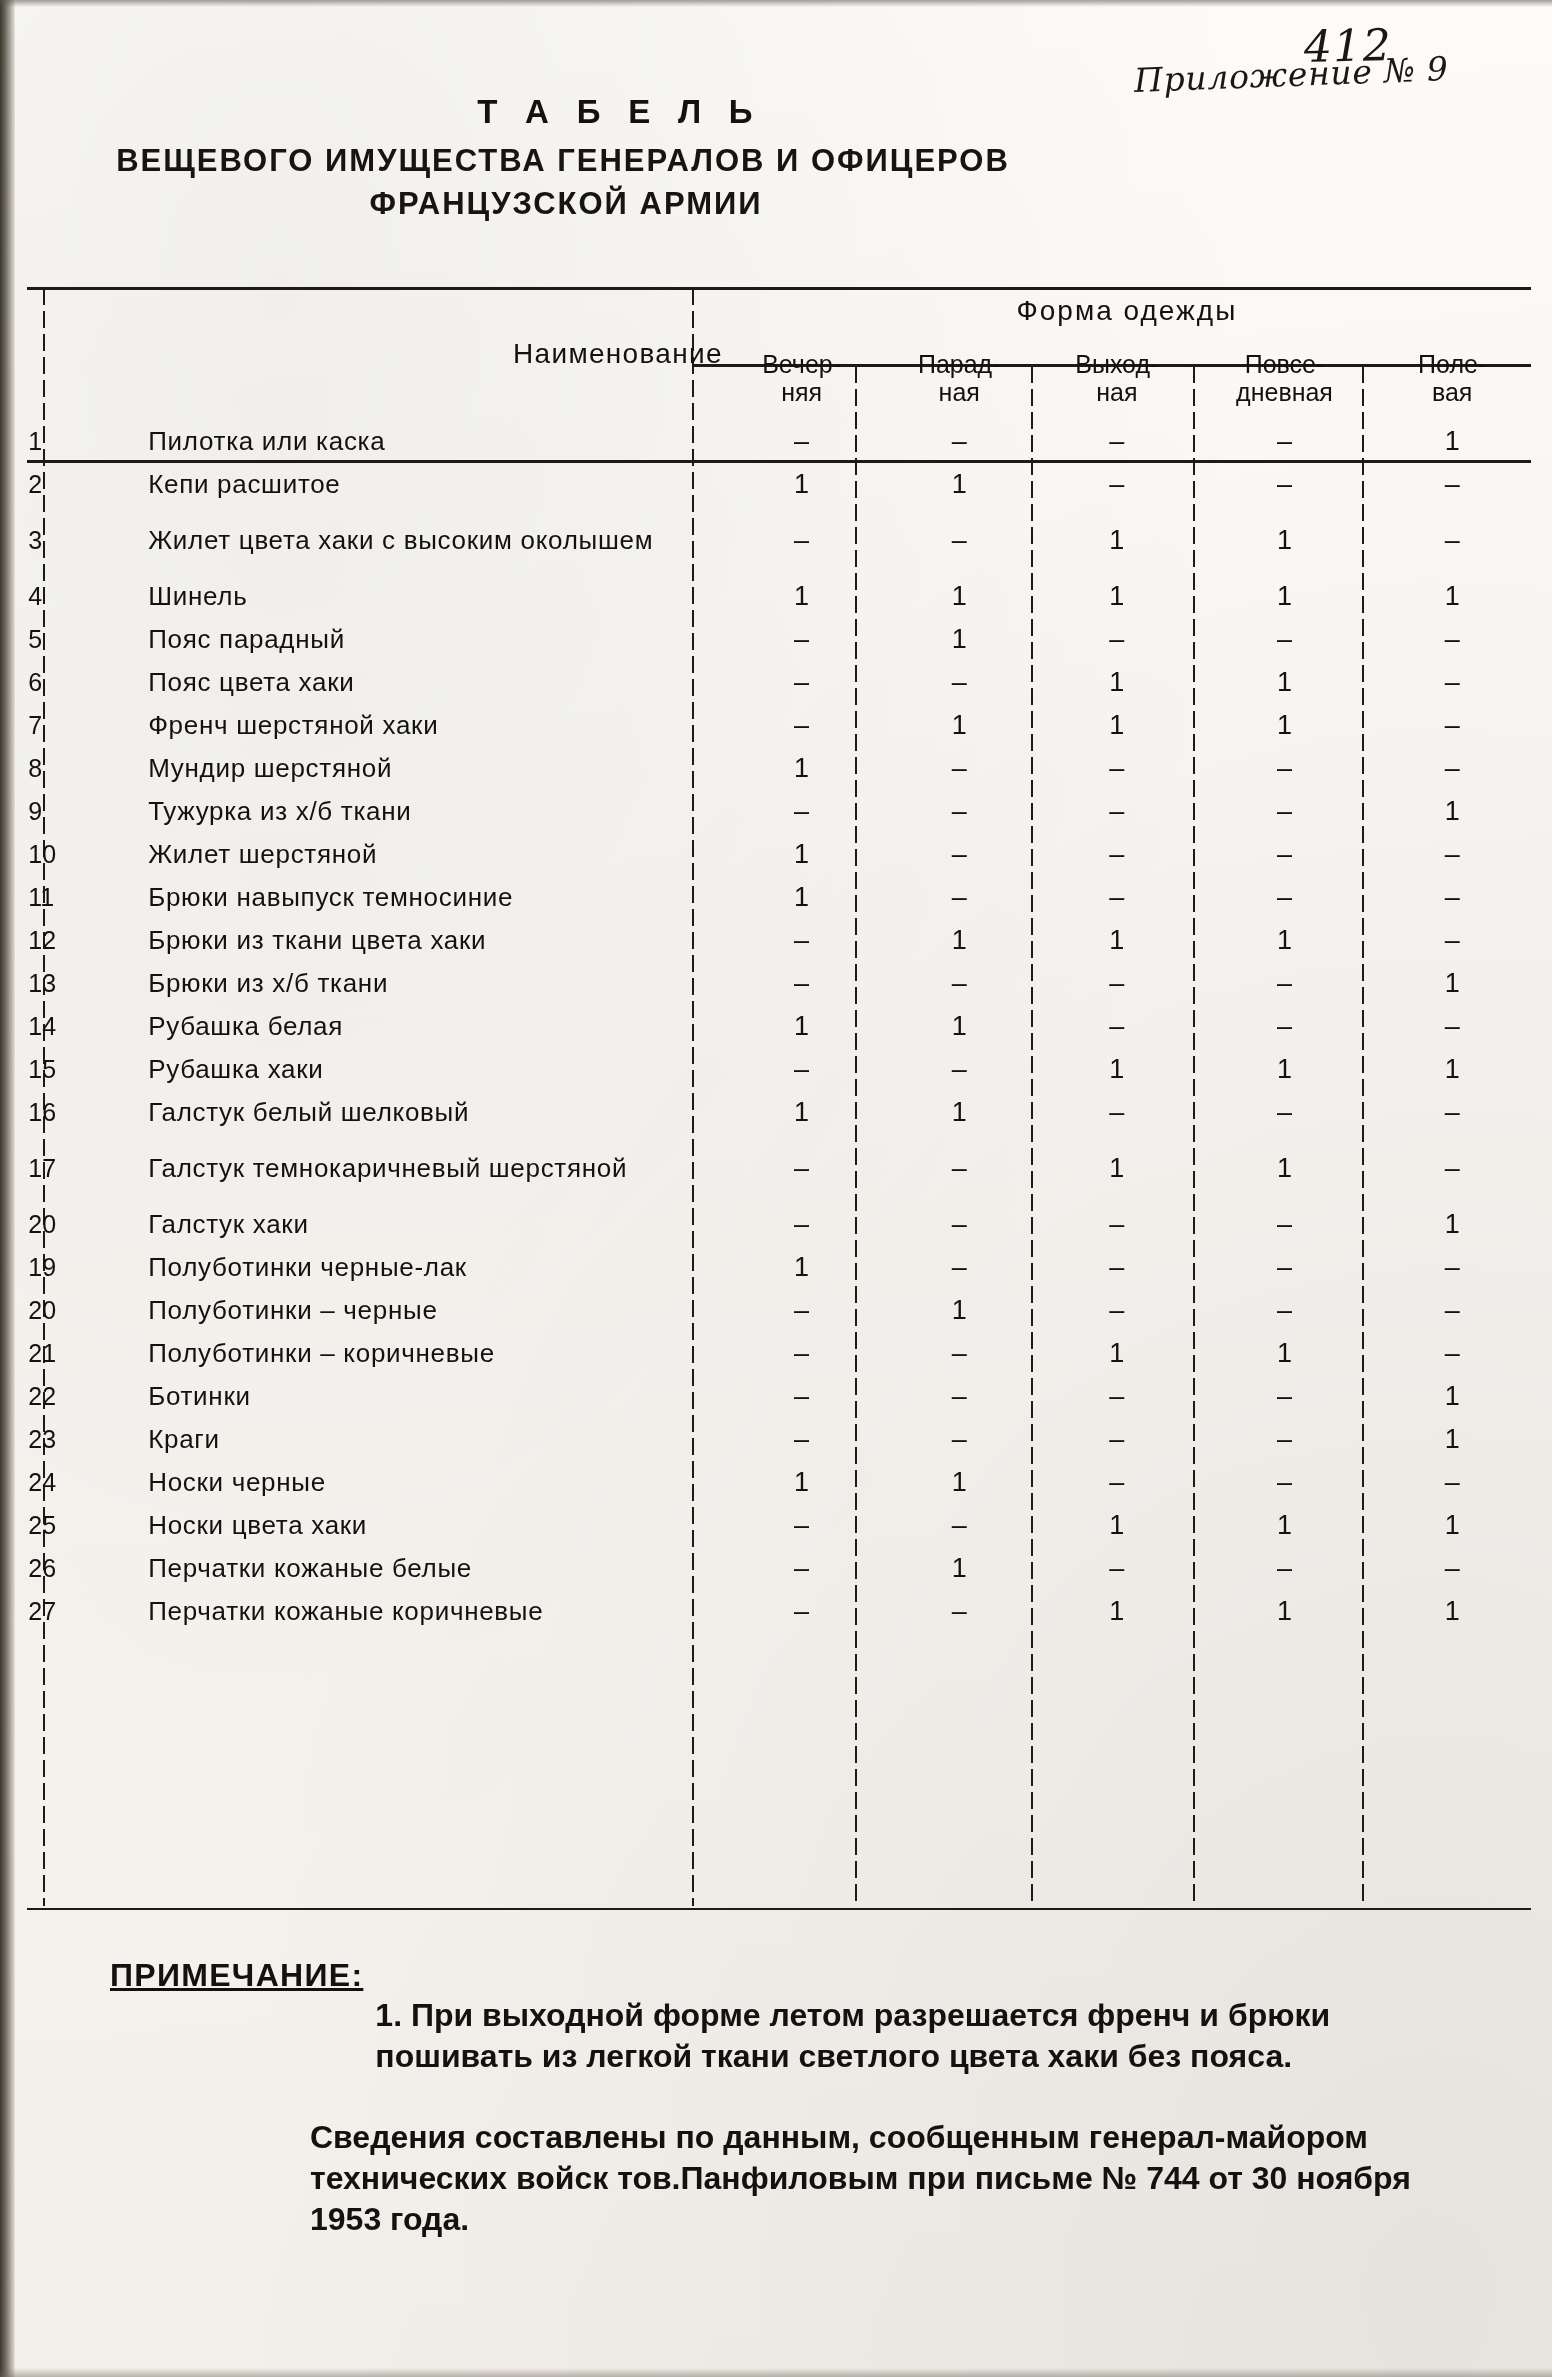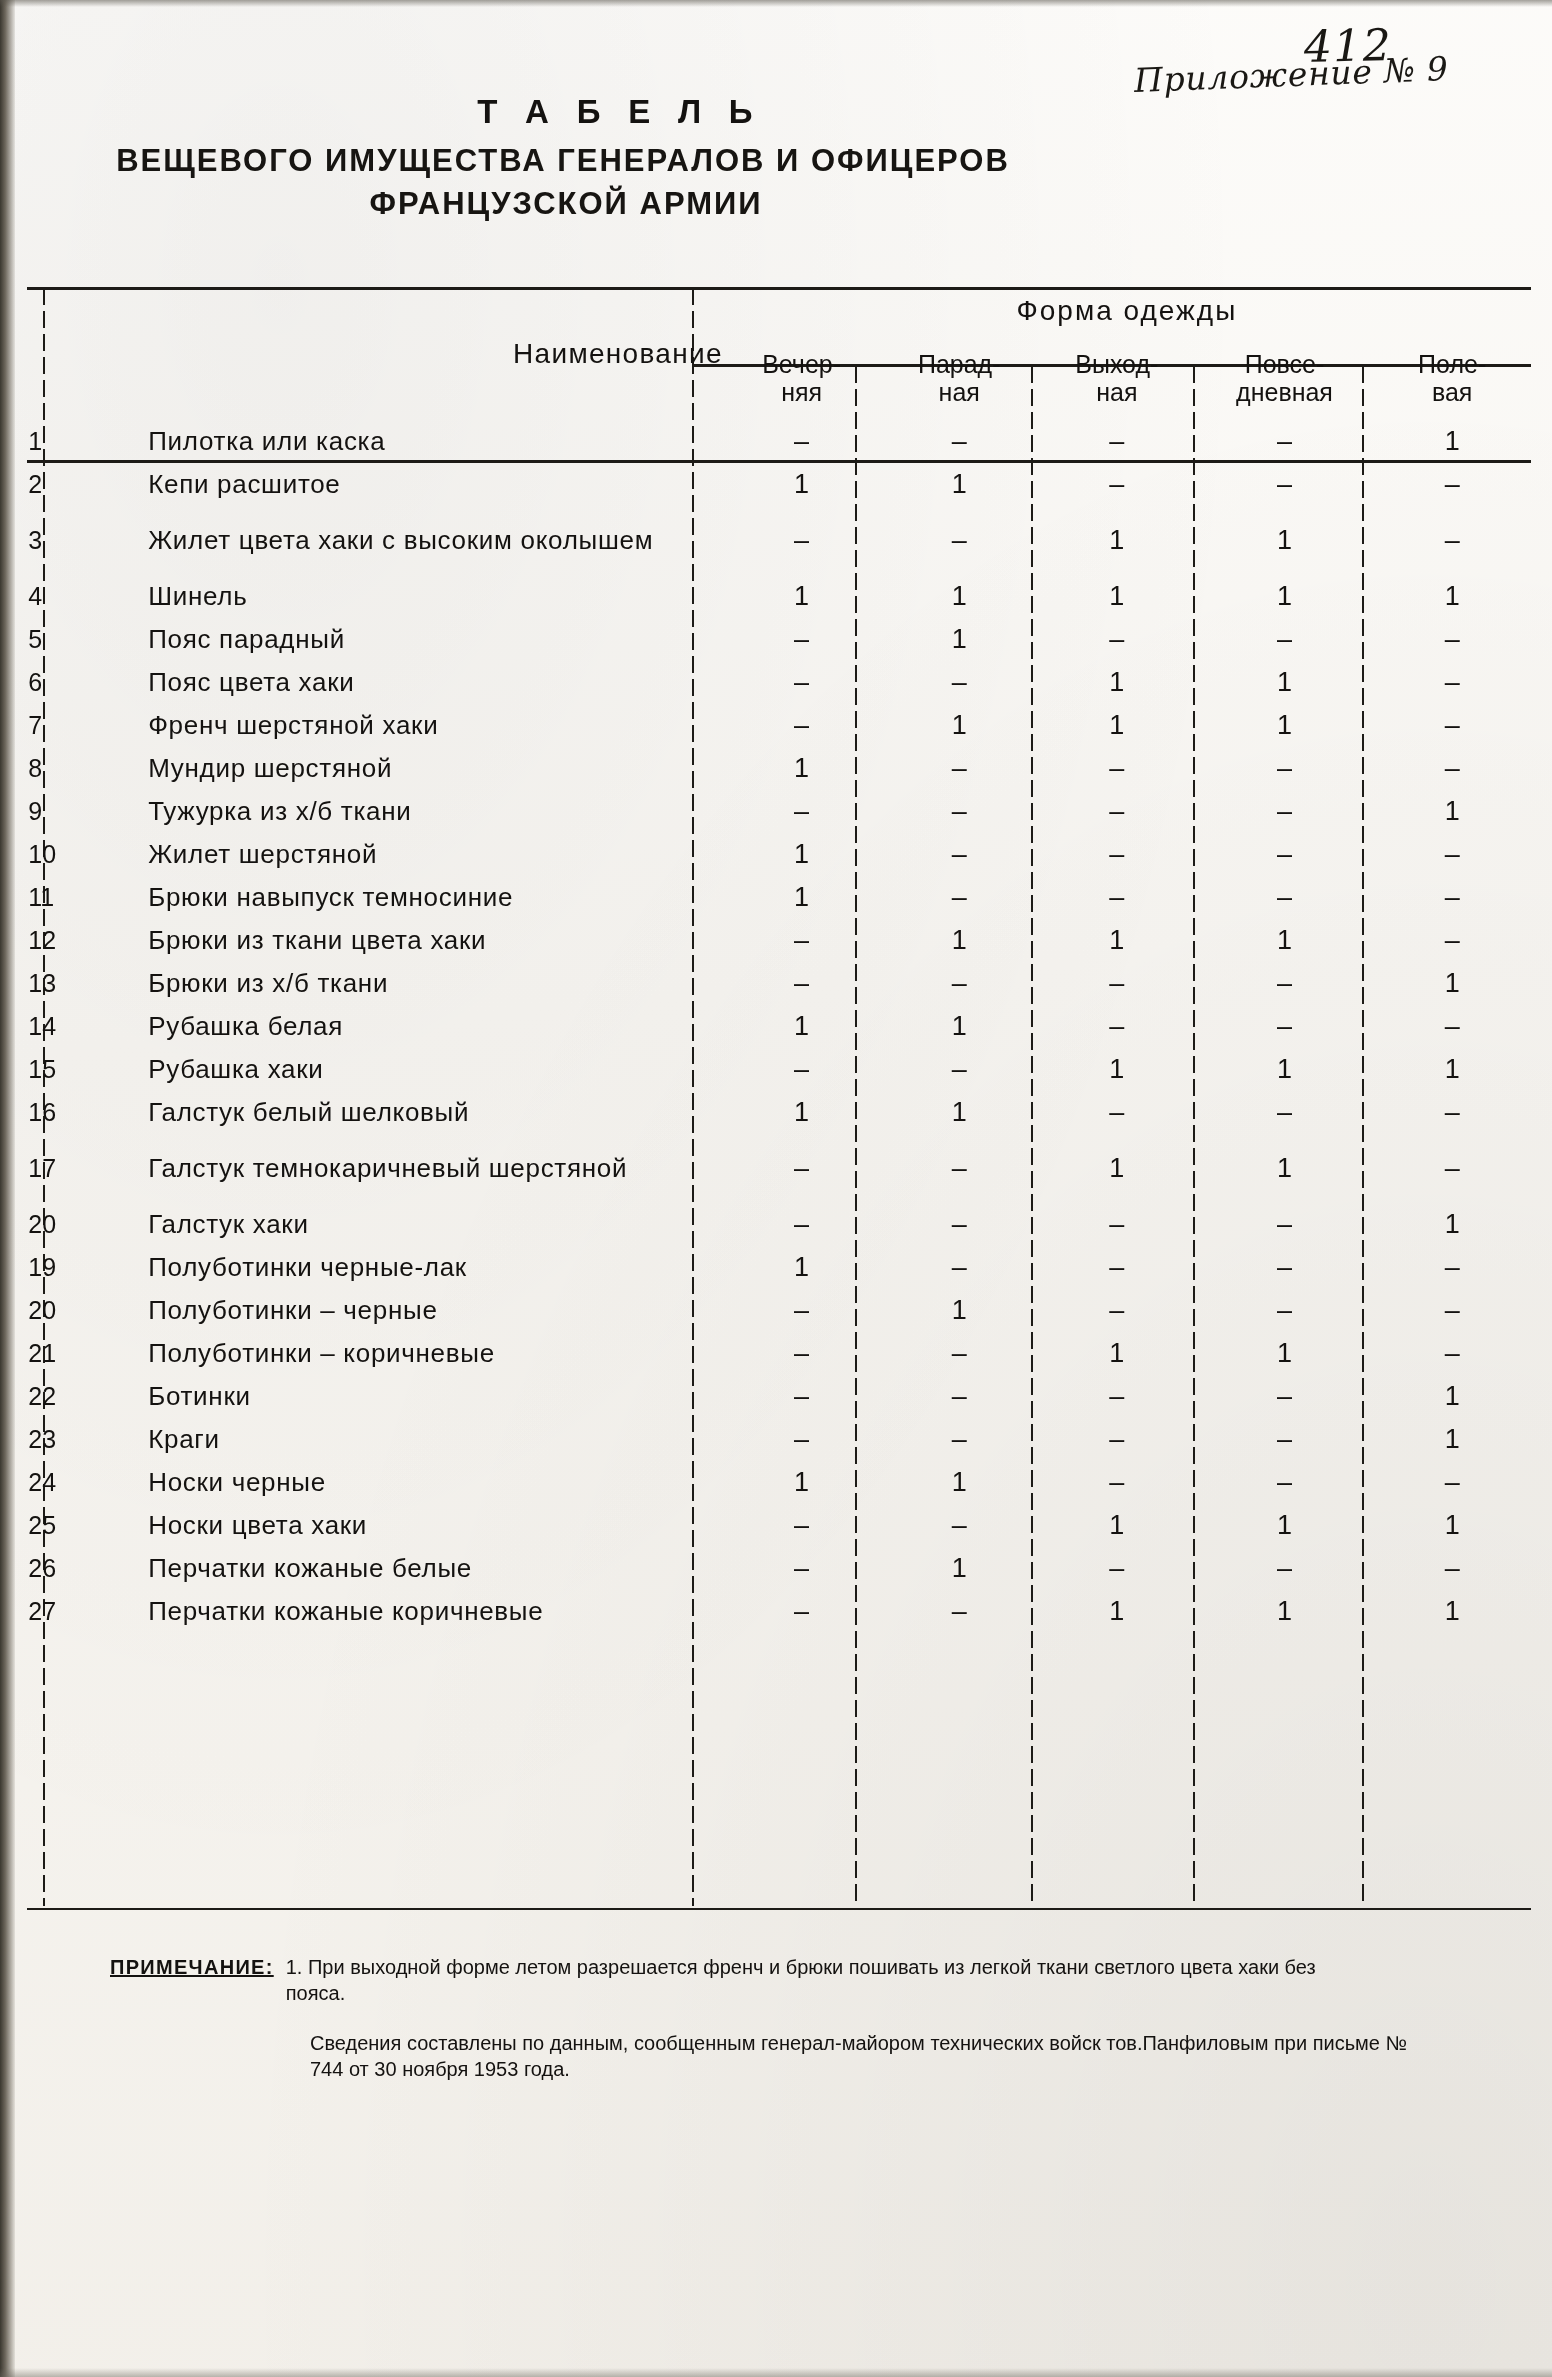--- a/index.html
+++ b/index.html
@@ -203,21 +203,21 @@
       rgba(0,0,0,0) 17.3px, rgba(0,0,0,0) 23px
     );
   }
 
   
   .notes {
     position: absolute;
     left: 110px;
     top: 1955px;
     width: 1334px;
-    font-size: 20px;
+    font-size: 32px;
     line-height: 1.28;
     color: #141210;
   }
   .note-label {
     font-weight: bold;
     text-decoration: underline;
     letter-spacing: 1.3px;
   }
   .note-1 {
     display: flex;
@@ -227,21 +227,21 @@
   .note-1-body { max-width: 1094px; }
   .note-2 {
     margin-top: 25px;
     margin-left: 247px;
   }
   .note-3 {
     margin-top: 25px;
     margin-left: 200px;
     max-width: 1147px;
   }
-  .strong-line { font-weight: normal; }
+  .strong-line { font-weight: bold; margin-top: 40px; }
 </style>
 </head>
 <body>
 
 <div class="page">
 
   <div class="scan-edge-left"></div>
   <div class="scan-edge-top"></div>
   <div class="scan-edge-bottom"></div>
 

